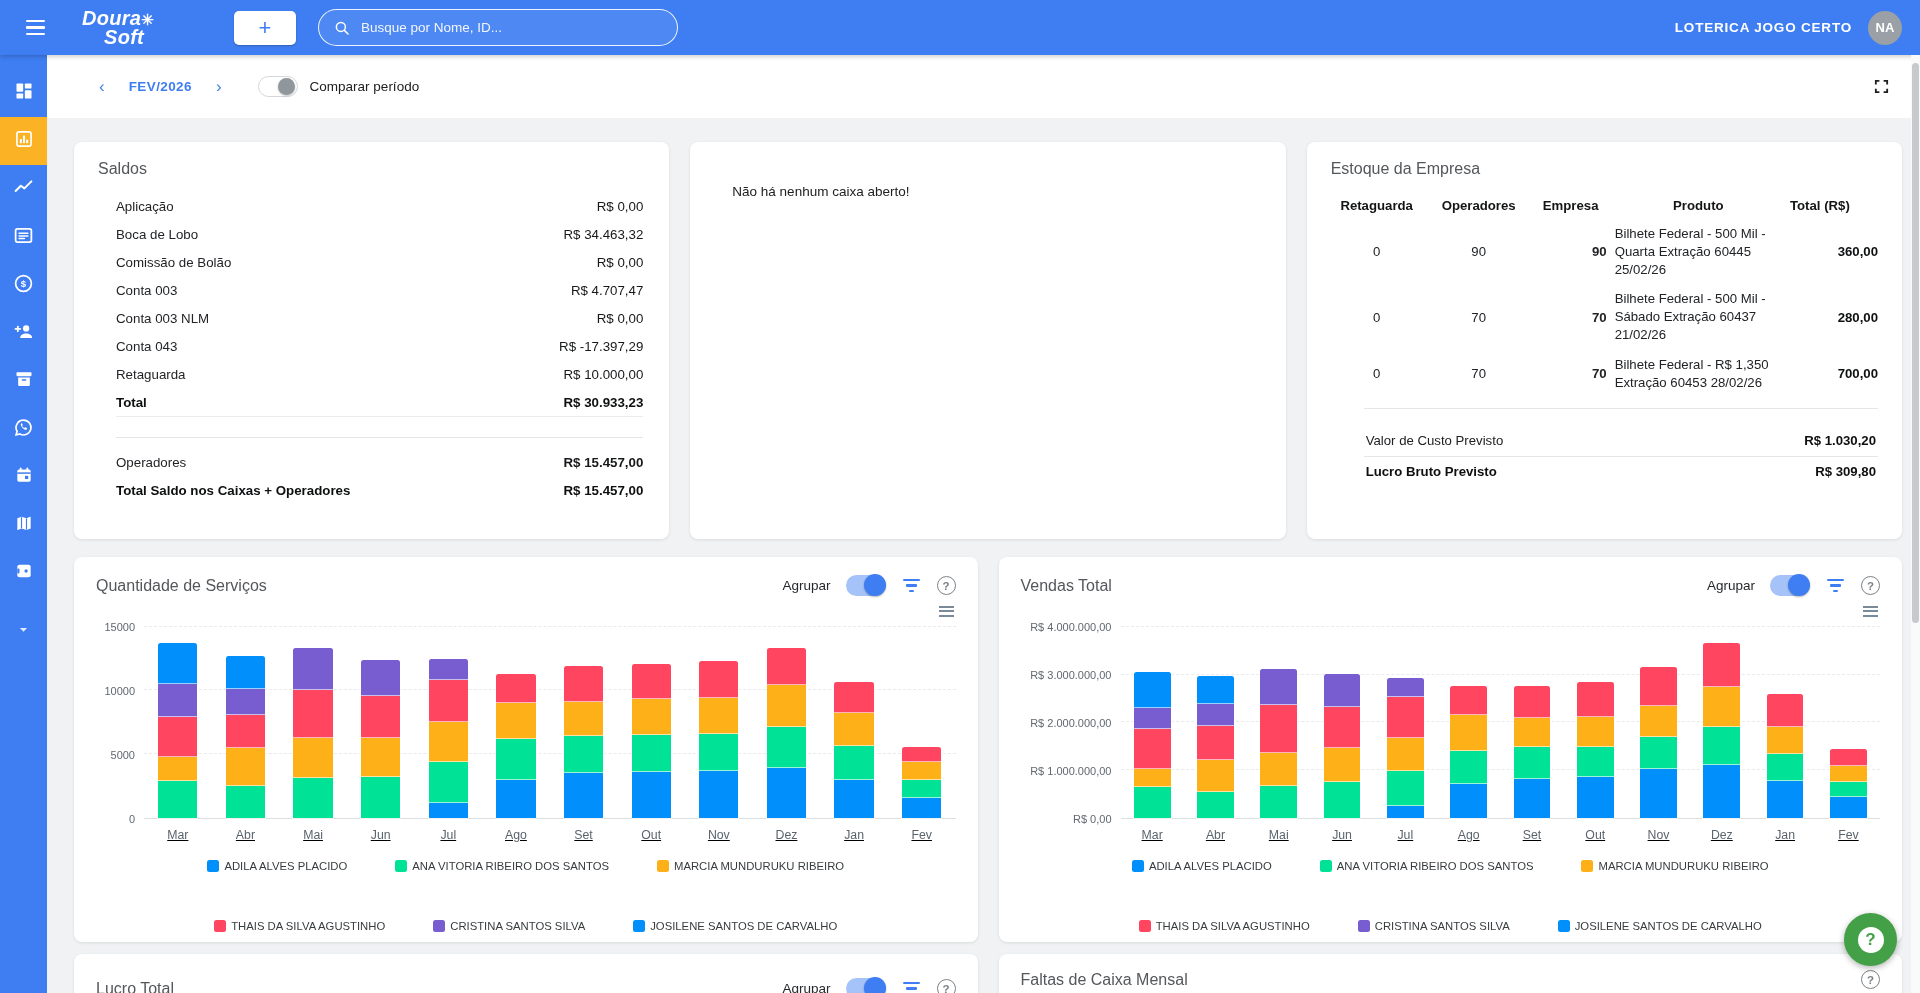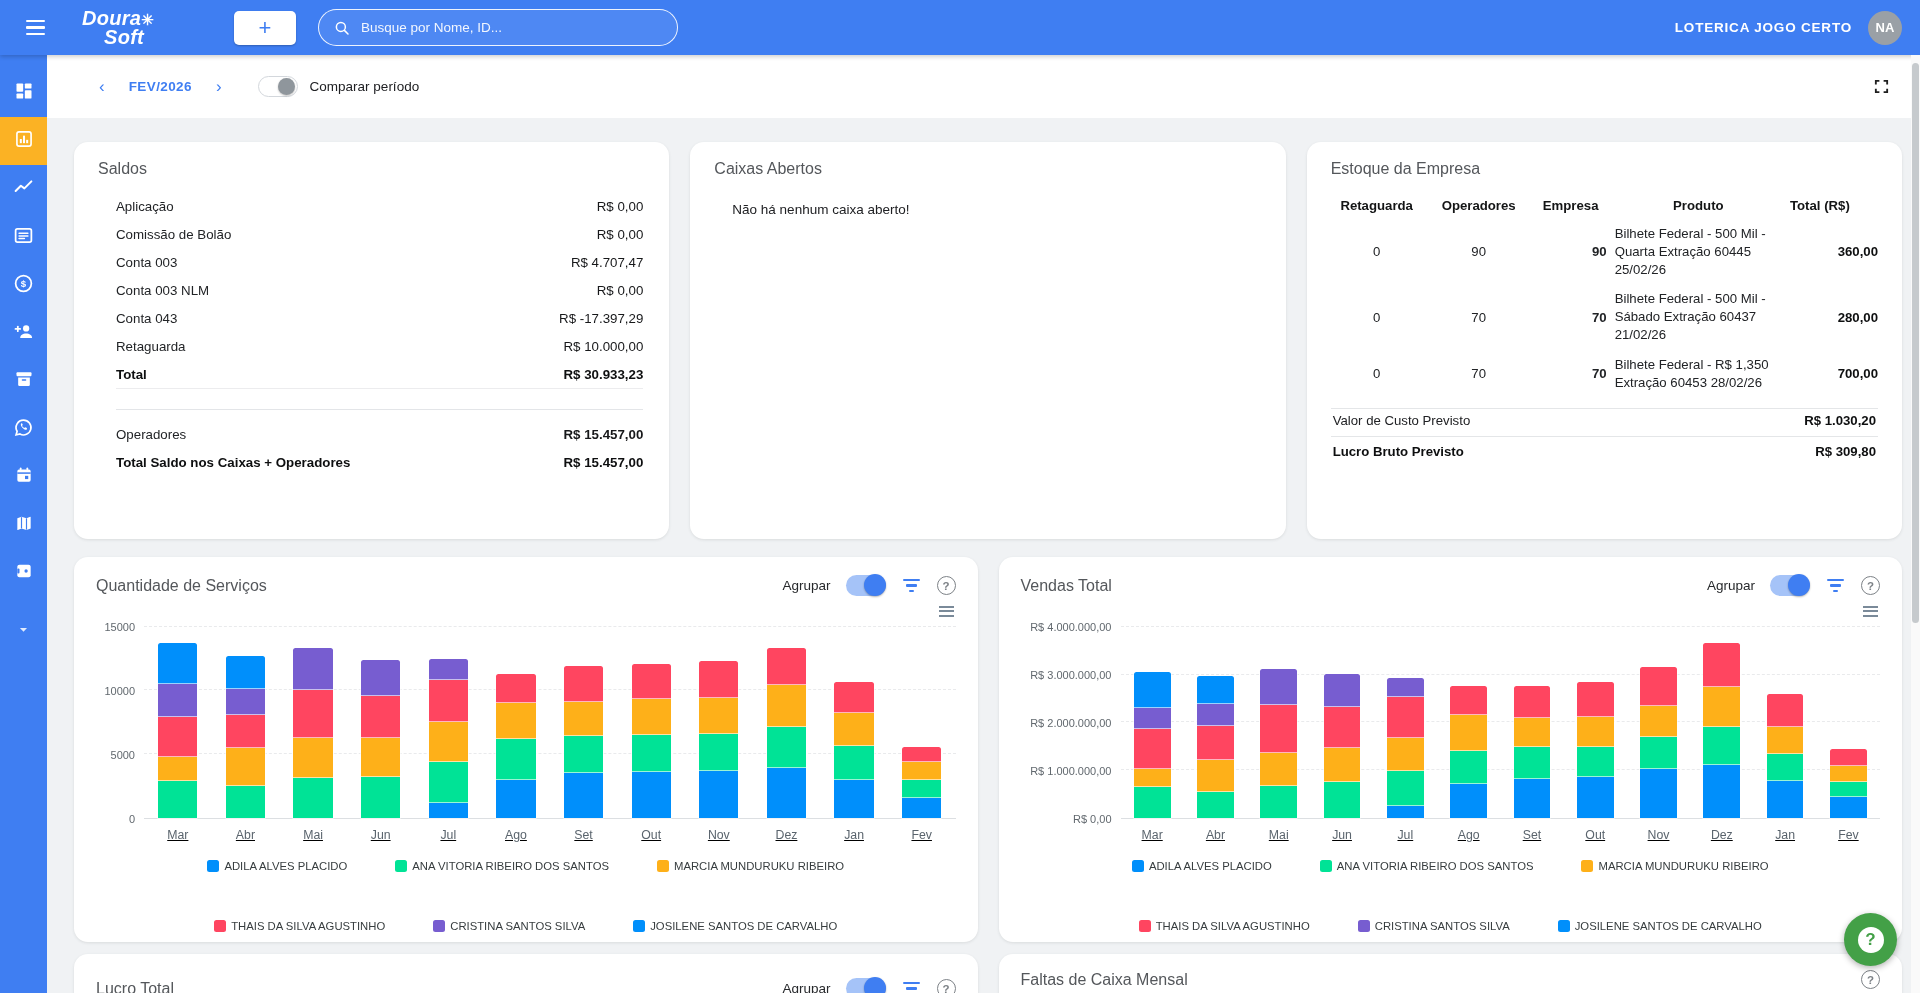--- a/index.html
+++ b/index.html
@@ -41,21 +41,21 @@
   .main { position:absolute; top:55px; left:47px; width:1873px; }
   .subheader { background:#fff; height:63px; display:flex; align-items:center; padding:0 30px 0 42px; }
   .chev-btn { color:#3f7ef2; font-size:17px; padding:4px 10px; cursor:pointer; user-select:none; }
   .period { color:#3f7ef2; font-size:13.5px; font-weight:600; letter-spacing:.4px; margin:0 14px; cursor:pointer; }
   .compare { display:flex; align-items:center; gap:12px; margin-left:26px; }
   .compare-label { font-size:13.5px; color:#202124; }
   .subheader .spacer { flex:1; }
   .fs-btn { cursor:pointer; display:flex; }
 
   .content { padding:24px 18px 0 27px; }
-  .card { background:#fff; border-radius:14px; box-shadow:0 1px 3px rgba(60,64,67,.12); }
+  .card { background:#fff; border-radius:8px; box-shadow:0 1px 3px rgba(60,64,67,.12); }
   .row1 { display:grid; grid-template-columns:repeat(3,1fr); gap:21px; }
   .row1 .card { height:397px; padding:18px 24px; overflow:hidden; }
   .row2 { display:grid; grid-template-columns:repeat(2,1fr); gap:21px; margin-top:18px; }
   .row2 .card { height:385px; overflow:hidden; }
   .row3 { display:grid; grid-template-columns:repeat(2,1fr); gap:21px; margin-top:12px; }
   .row3 .card { height:90px; overflow:hidden; }
 
   .card-title { font-size:16px; color:#54575b; }
 
   
@@ -72,21 +72,21 @@
   
   .etable { margin-top:14px; }
   .ehead, .erow { display:grid; grid-template-columns:92px 96px 72px 1fr 88px; column-gap:8px; align-items:center; }
   .ehead { font-size:13.2px; font-weight:bold; color:#141516; padding:6px 0; }
   .ehead .c { text-align:center; } .ehead .r { text-align:left; }
   .erow { font-size:13.2px; color:#212326; padding:6px 0; }
   .erow .num { text-align:center; }
   .erow .num.b { font-weight:bold; text-align:right; }
   .erow .prod { line-height:1.35; }
   .erow .tot { font-weight:bold; text-align:right; color:#0e0f10; }
-  .esummary { border-top:1px solid #e4e6e8; margin-top:10px; padding-top:0; }
+  .esummary { border-top:1px solid #e4e6e8; margin-top:10px; padding-top:20px;margin-left:33px; }
   .esum-row { display:flex; justify-content:space-between; font-size:13.2px; padding:4.5px 2px; color:#202124; }
   .esum-row .val { font-weight:bold; color:#0e0f10; }
   .esum-row.bold { border-top:1px solid #e4e6e8; font-weight:bold; color:#0e0f10; margin-top:3px; padding-top:7px; }
 
   
   .chart-header { display:flex; align-items:center; margin:18px 22px 0 22px; }
   .chart-controls { margin-left:auto; display:flex; align-items:center; gap:15px; }
   .ctl-label { font-size:13.5px; color:#27292c; }
   .switch { width:40px; height:21px; border-radius:11px; position:relative; cursor:pointer; }
   .switch.on { background:#a5c3f8; }
@@ -295,20 +295,24 @@
 
     <div class="row1">
       <div class="card">
         <div class="card-title">Saldos</div>
         <div class="saldos-rows" id="saldos-rows">
             <div class="srow">
               <span class="lab">Aplicação</span>
               <span class="val">R$ 0,00</span>
             </div>
             <div class="srow">
+              <span class="lab">Boca de Lobo</span>
+              <span class="val">R$ 34.463,32</span>
+            </div>
+            <div class="srow">
               <span class="lab">Comissão de Bolão</span>
               <span class="val">R$ 0,00</span>
             </div>
             <div class="srow">
               <span class="lab">Conta 003</span>
               <span class="val">R$ 4.707,47</span>
             </div>
             <div class="srow">
               <span class="lab">Conta 003 NLM</span>
               <span class="val">R$ 0,00</span>
@@ -331,21 +335,20 @@
               <span class="val" style="font-weight: bold;">R$ 15.457,00</span>
             </div>
             <div class="srow bold">
               <span class="lab">Total Saldo nos Caixas + Operadores</span>
               <span class="val">R$ 15.457,00</span>
             </div>
           </div>
       </div>
 
       <div class="card">
-        <div class="card-title">Caixas Abertos</div>
         <div class="empty-msg">Não há nenhum caixa aberto!</div>
       </div>
 
       <div class="card">
         <div class="card-title">Estoque da Empresa</div>
         <div class="etable" id="estoque-table">
             <div class="ehead">
               <div class="c">Retaguarda</div>
               <div class="c">Operadores</div>
               <div class="c">Empresa</div>

